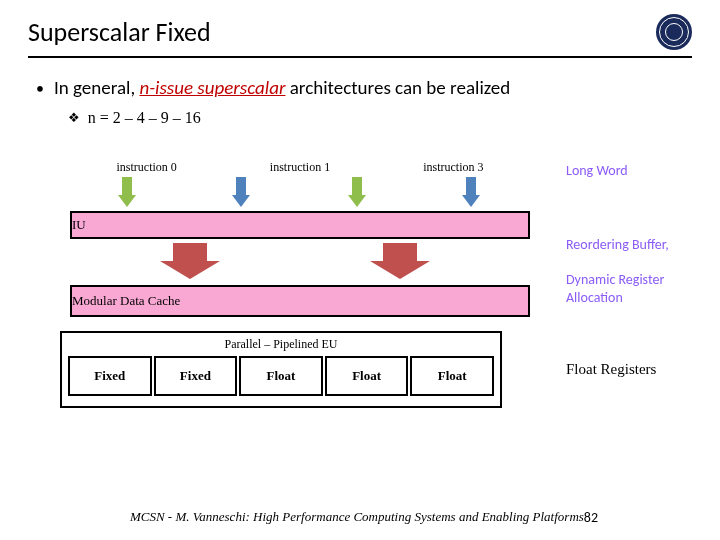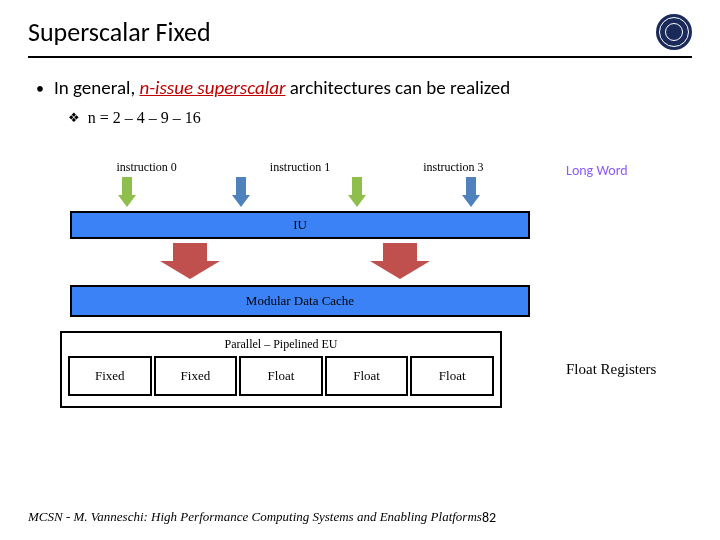--- a/index.html
+++ b/index.html
@@ -92,22 +92,21 @@
   .sa0 .head, .sa2 .head { border-top: 12px solid #8fbe4c; }
   .sa1 .shaft, .sa3 .shaft { background: #4f81bd; }
   .sa1 .head, .sa3 .head { border-top: 12px solid #4f81bd; }
   .sa0 { left: 48px; }
   .sa1 { left: 162px; }
   .sa2 { left: 278px; }
   .sa3 { left: 392px; }
 
   .box {
     border: 2px solid #000;
-    background: #3b82f6;
-    text-align: center;
+    background: #f9a8d4;
     font-family: 'Times New Roman', serif;
   }
   .iu {
     width: 460px; margin-left: 10px;
     font-size: 13px; padding: 4px 0;
   }
   .big-arrow-row {
     position: relative;
     height: 46px;
     width: 460px; margin-left: 10px;
@@ -139,21 +138,21 @@
     border: 2px solid #000;
     width: 442px;
     margin-top: 14px;
     padding: 4px 6px 10px 6px;
   }
   .peu-label {
     font-family: 'Times New Roman', serif;
     font-size: 12px; text-align: center;
     margin-bottom: 4px;
   }
-  .eu-row { display: flex; gap: 2px; justify-content: space-between; }
+  .eu-row { display: flex; gap: 2px; justify-content: space-between; font-weight: bold; }
   .eu {
     border: 2px solid #000;
     flex: 1;
     font-family: 'Times New Roman', serif;
     font-size: 13px;
     text-align: center;
     padding: 10px 0;
   }
 
   .side-label {
@@ -163,21 +162,21 @@
     font-family: Calibri, Arial, sans-serif;
     line-height: 1.25;
   }
   .sl-long { left: 506px; top: 2px; }
   .sl-reorder { left: 506px; top: 76px; width: 110px; text-align: left; }
   .sl-regs { left: 506px; top: 200px; font-family: 'Times New Roman', serif; color: #000; font-size: 15px; }
 
   .footer {
     position: absolute;
     bottom: 14px; left: 28px; right: 20px;
-    display: flex; justify-content: flex-start;
+    display: flex; justify-content: center;
     font-family: 'Times New Roman', serif;
     font-style: italic;
     font-size: 13px;
   }
   .footer .pg { font-style: normal; font-family: Calibri, Arial, sans-serif; font-size: 14px; }
 </style>
 </head>
 <body>
 
 <div class="header">
@@ -243,19 +242,23 @@
     <div class="eu-row">
       <div class="eu">Fixed</div>
       <div class="eu">Fixed</div>
       <div class="eu">Float</div>
       <div class="eu">Float</div>
       <div class="eu">Float</div>
     </div>
   </div>
 
   <div class="side-label sl-long">Long Word</div>
+  <div class="side-label sl-reorder">
+    <span>Reordering Buffer,</span><br><br>
+    <span>Dynamic Register Allocation</span>
+  </div>
   <div class="side-label sl-regs">Float Registers</div>
 </div>
 
 <div class="footer">
   <span>MCSN  -   M. Vanneschi: High Performance Computing Systems and Enabling Platforms</span>
   <span class="pg">82</span>
 </div>
 
 </body></html>

